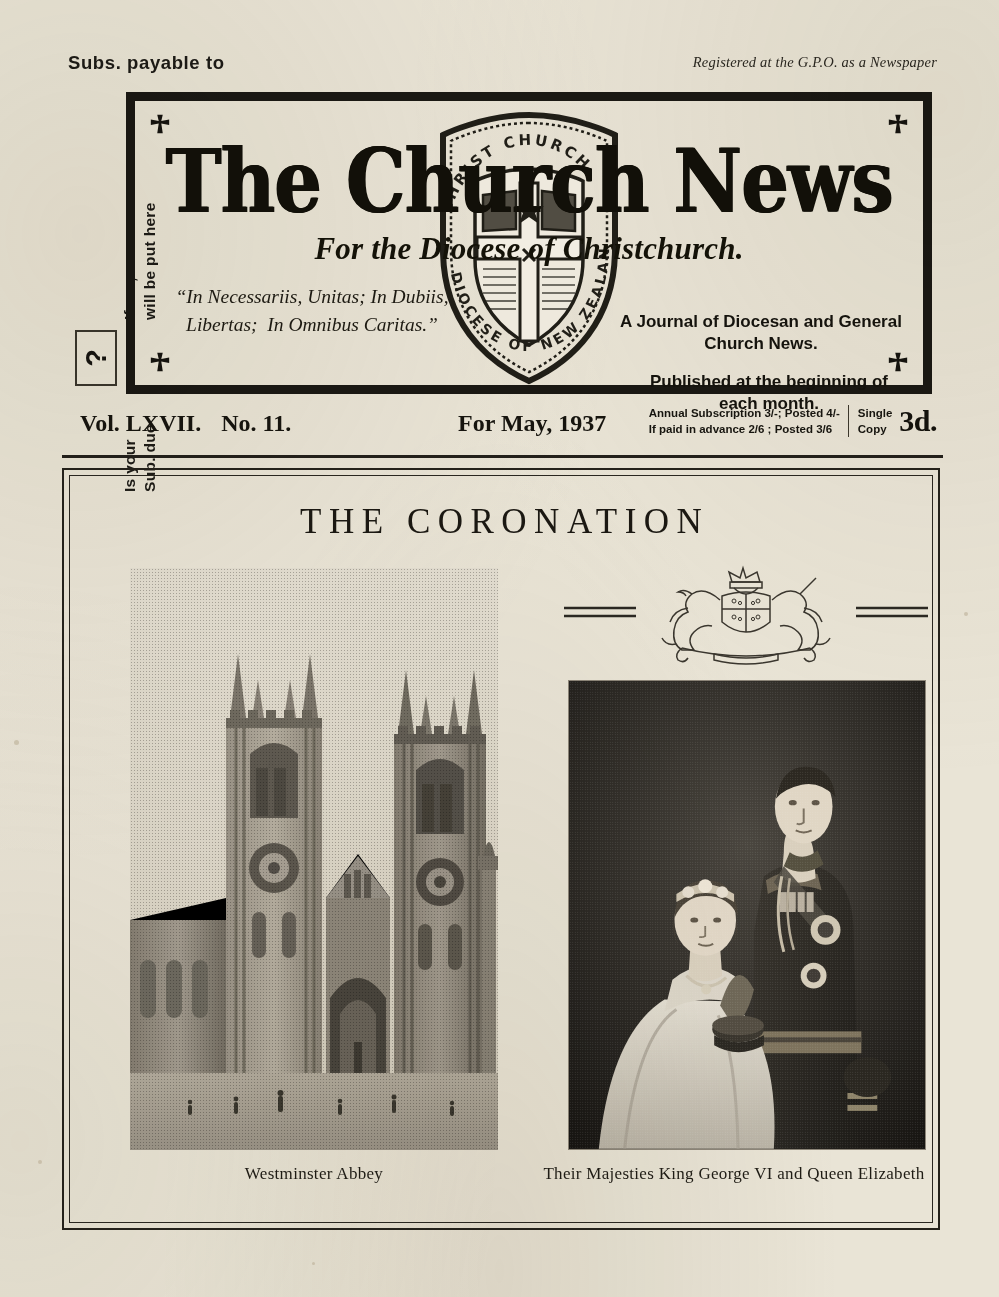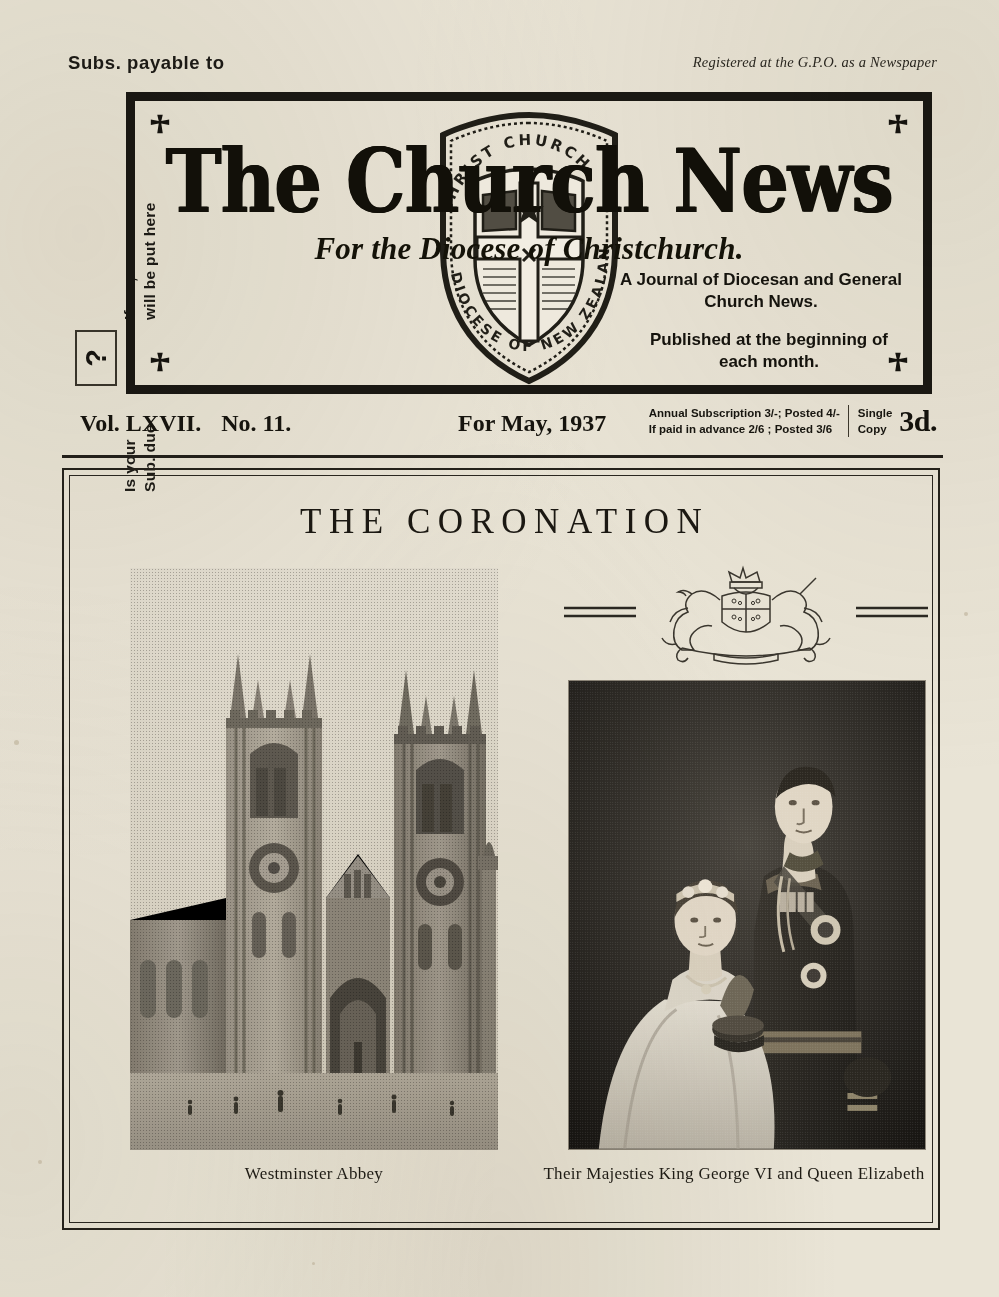--- a/index.html
+++ b/index.html
@@ -173,21 +173,21 @@
     position: absolute;
     right: 18px;
     top: 168px;
     width: 288px;
     text-align: center;
     font-family: "Liberation Sans", sans-serif;
     font-weight: 700;
     color: #15130d;
     z-index: 3;
   }
-  .right-blurb .rb1 { font-size: 17px; line-height: 1.3; }
+  .right-blurb .rb1 { font-size: 17px; line-height: 1.3; margin-top: 42px; }
   .right-blurb .rb2 { font-size: 17px; line-height: 1.3; margin-top: 16px; margin-left: 16px; }
 
   
   .crest {
     position: absolute;
     left: 50%;
     top: 8px;
     transform: translateX(-50%);
     width: 212px;
     height: 278px;
@@ -435,20 +435,21 @@
               <line x1="119" y1="200" x2="146" y2="200"></line>
           </g>
 
           <path d="M100,140 L112,152 M112,140 L100,152" stroke="#16140e" stroke-width="3" fill="none"></path>
         </svg>
       </div>
 
       <div class="title-blackletter">The Church News</div>
       <div class="title-sub">For the Diocese of Christchurch.</div>
 
+      <div class="motto">“In Necessariis, Unitas; In Dubiis, Libertas;&nbsp; In Omnibus Caritas.”</div>
 
       <div class="right-blurb">
         <div class="rb1">A Journal of Diocesan and General Church News.</div>
         <div class="rb2">Published at the beginning of each month.</div>
       </div>
 
     </div>
   </div>
 
   <div class="volline">

